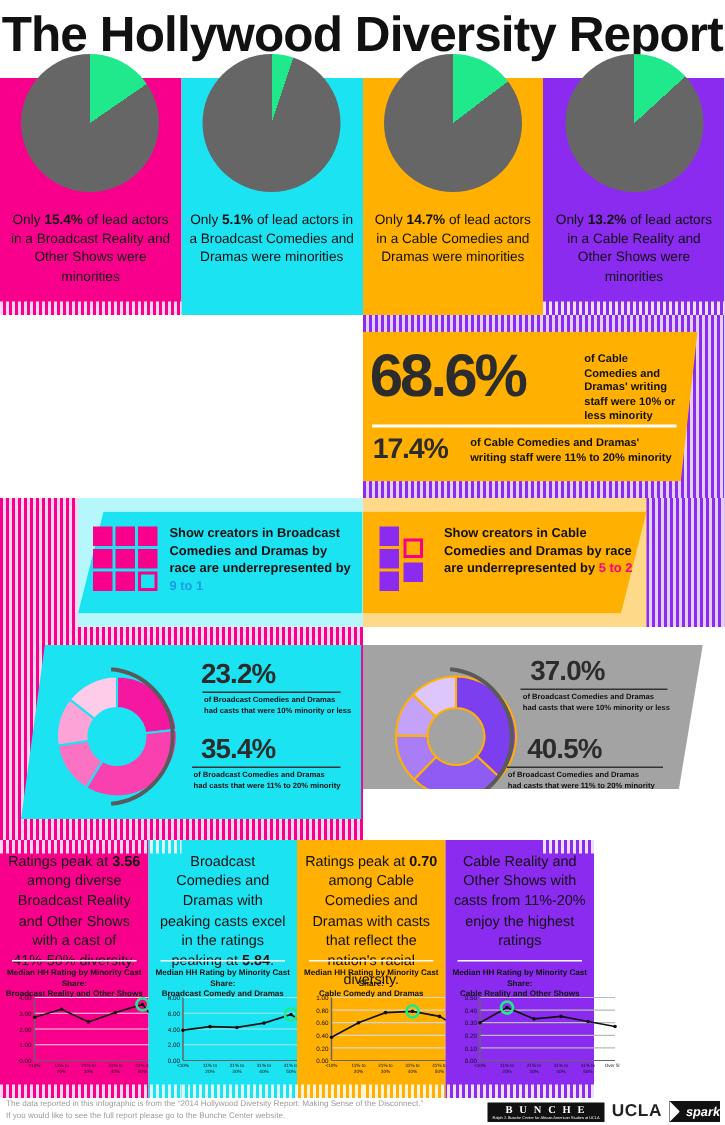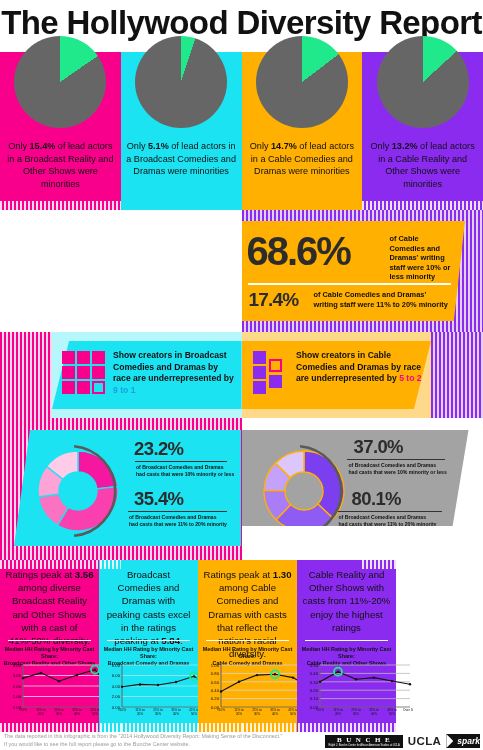--- a/index.html
+++ b/index.html
@@ -241,21 +241,21 @@
             <path d="M77.15874509685646 75.38188423714755 A40 40 0 0 1 20.073383240261112 76.63745932087326 L34.73485703912403 61.6027931774148 A19 19 0 0 0 61.85040392100682 61.00639501264508 Z" fill="#8f5cf3" stroke="#ffb000" stroke-width="1.4"></path>
             <path d="M20.073383240261112 76.63745932087326 A40 40 0 0 1 8.007105904767634 47.246062411383704 L29.003375304764628 47.64187964540726 A19 19 0 0 0 34.73485703912403 61.6027931774148 Z" fill="#a97df6" stroke="#ffb000" stroke-width="1.4"></path>
             <path d="M8.007105904767634 47.246062411383704 A40 40 0 0 1 19.362540679126734 20.073383240261112 L34.3972068225852 34.73485703912403 A19 19 0 0 0 29.003375304764628 47.64187964540726 Z" fill="#c4a2f9" stroke="#ffb000" stroke-width="1.4"></path>
             <path d="M19.362540679126734 20.073383240261112 A40 40 0 0 1 47.99999999999999 8 L48 29 A19 19 0 0 0 34.3972068225852 34.73485703912403 Z" fill="#ddc6fb" stroke="#ffb000" stroke-width="1.4"></path>
             <path d="M44.07799157635538 3.17123858587145 A45 45 0 0 1 44.07799157635538 92.82876141412855" fill="none" stroke="#5a5a5a" stroke-width="2.6"></path>
           </svg></div>
       <div class="dpct" style="left:112px;top:6px;">37.0%</div>
       <div class="dline" style="left:105px;top:29px;width:98px;"></div>
       <div class="ddesc" style="left:107px;top:32px;width:96px;">of Broadcast Comedies and Dramas</div>
       <div class="ddesc" style="left:107px;top:39px;width:100px;">had casts that were 10% minority or less</div>
-      <div class="dpct" style="left:110px;top:58px;">80.1%</div>
+      <div class="dpct" style="left:110px;top:58px;">40.5%</div>
       <div class="dline" style="left:96px;top:81px;width:104px;"></div>
       <div class="ddesc" style="left:97px;top:84px;width:100px;">of Broadcast Comedies and Dramas</div>
       <div class="ddesc" style="left:97px;top:91px;width:104px;">had casts that were 11% to 20% minority</div>
     </div>
   </div>
 
   <div class="row5" id="row5">
       <div class="rcol c0">
         <div class="rtop"><span>Ratings peak at </span><b>3.56</b><span> among diverse Broadcast Reality and Other Shows with a cast of 41%-50% diversity.</span></div>
         <div class="rsep"></div>
@@ -328,21 +328,21 @@
             <text x="55" y="49.2" text-anchor="middle" font-size="3.1" font-family="&quot;Liberation Sans&quot;, sans-serif" fill="#111">21% to</text>
             <text x="55" y="53.400000000000006" text-anchor="middle" font-size="3.1" font-family="&quot;Liberation Sans&quot;, sans-serif" fill="#111">30%</text>
             <text x="73" y="49.2" text-anchor="middle" font-size="3.1" font-family="&quot;Liberation Sans&quot;, sans-serif" fill="#111">31% to</text>
             <text x="73" y="53.400000000000006" text-anchor="middle" font-size="3.1" font-family="&quot;Liberation Sans&quot;, sans-serif" fill="#111">40%</text>
             <text x="91" y="49.2" text-anchor="middle" font-size="3.1" font-family="&quot;Liberation Sans&quot;, sans-serif" fill="#111">41% to</text>
             <text x="91" y="53.400000000000006" text-anchor="middle" font-size="3.1" font-family="&quot;Liberation Sans&quot;, sans-serif" fill="#111">50%</text>
             <text x="109" y="49.2" text-anchor="middle" font-size="3.1" font-family="&quot;Liberation Sans&quot;, sans-serif" fill="#111">Over 50%</text>
           </svg></div>
       </div>
       <div class="rcol c2">
-        <div class="rtop"><span>Ratings peak at </span><b>1.30</b><span> among Cable Comedies and Dramas with casts that reflect the nation's racial diversity.</span></div>
+        <div class="rtop"><span>Ratings peak at </span><b>0.70</b><span> among Cable Comedies and Dramas with casts that reflect the nation's racial diversity.</span></div>
         <div class="rsep"></div>
         <div class="ctitle">
           <div>Median HH Rating by Minority Cast Share:</div>
           <div>Cable Comedy and Dramas</div>
         </div>
         <div class="chart"><svg width="112" height="58" viewBox="0 0 112 58">
             <line x1="19" x2="109" y1="45" y2="45" stroke="#666" stroke-width="0.8"></line>
             <text x="17" y="46.8" text-anchor="end" font-size="4.2" font-family="&quot;Liberation Sans&quot;, sans-serif" fill="#111">0.00</text>
             <line x1="19" x2="109" y1="36.6" y2="36.6" stroke="#d6d6d6" stroke-width="0.8"></line>
             <text x="17" y="38.4" text-anchor="end" font-size="4.2" font-family="&quot;Liberation Sans&quot;, sans-serif" fill="#111">0.20</text>

